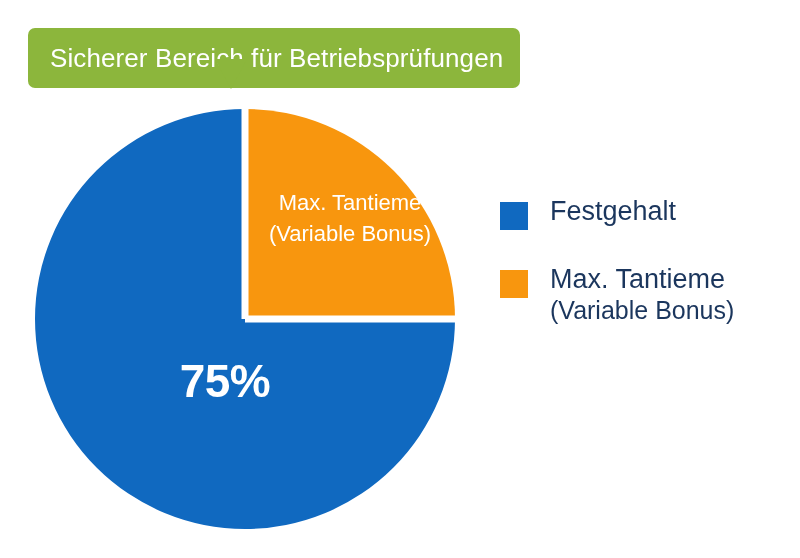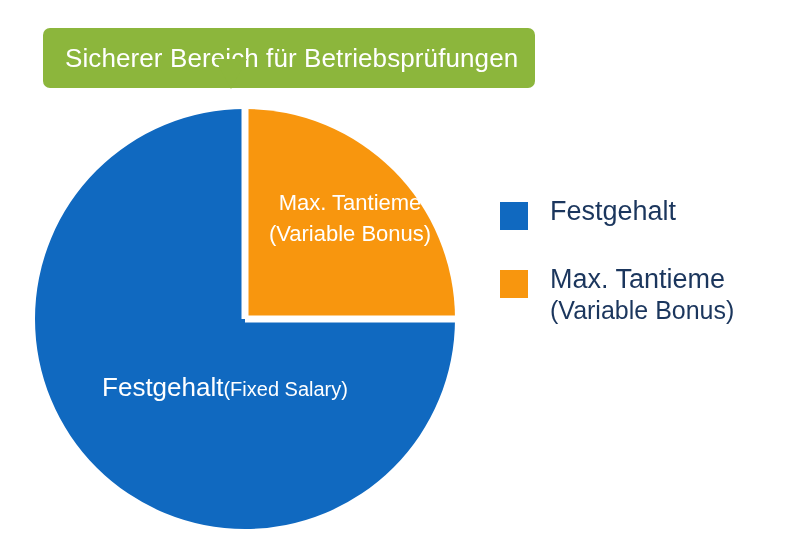--- a/index.html
+++ b/index.html
@@ -26,21 +26,20 @@
   }
   #banner {
     width: 100%;
     height: 100%;
     background: #8CB63C;
     border-radius: 7px;
     box-sizing: border-box;
     display: flex;
     align-items: center;
     padding-left: 22px;
-    margin-left: 15px;
   }
   #banner-title {
     color: #ffffff;
     font-size: 26px;
     font-weight: 400;
     letter-spacing: 0.1px;
     line-height: 1;
     white-space: nowrap;
   }
   #banner-pointer {
@@ -178,21 +177,21 @@
     <line x1="213" y1="213" x2="425" y2="213" stroke="#FFFFFF" stroke-width="7"></line>
   </svg>
 </div>
 
 <div class="pie-label" id="label-orange">
   <span class="l1">Max. Tantieme</span>
   <span class="l2">(Variable Bonus)</span>
 </div>
 
 <div class="pie-label" id="label-blue">
-  <span class="row2"><span>Festgehalt</span><span class="sub">(Fixed Salary)</span></span>
+  <span class="pct">75%</span>
 </div>
 
 <div id="legend">
 
   <div class="legend-item">
     <span class="legend-swatch" style="background:#1069C0;"></span>
     <span class="legend-text">
       <span class="legend-main">Festgehalt</span>
     </span>
   </div>

